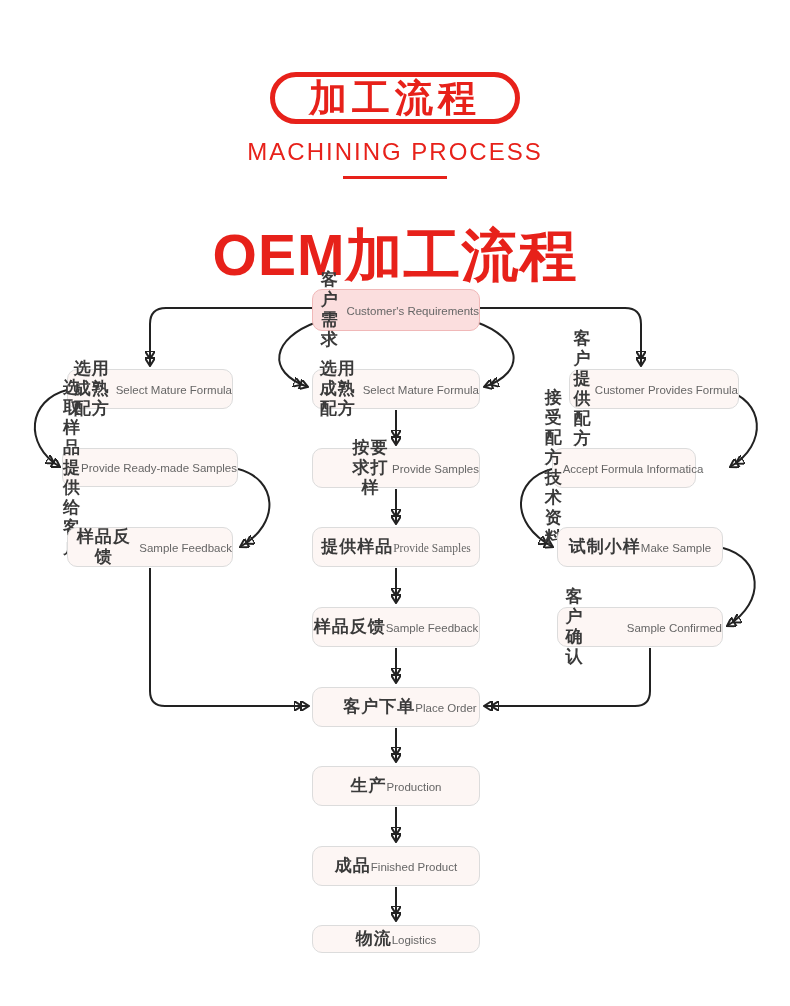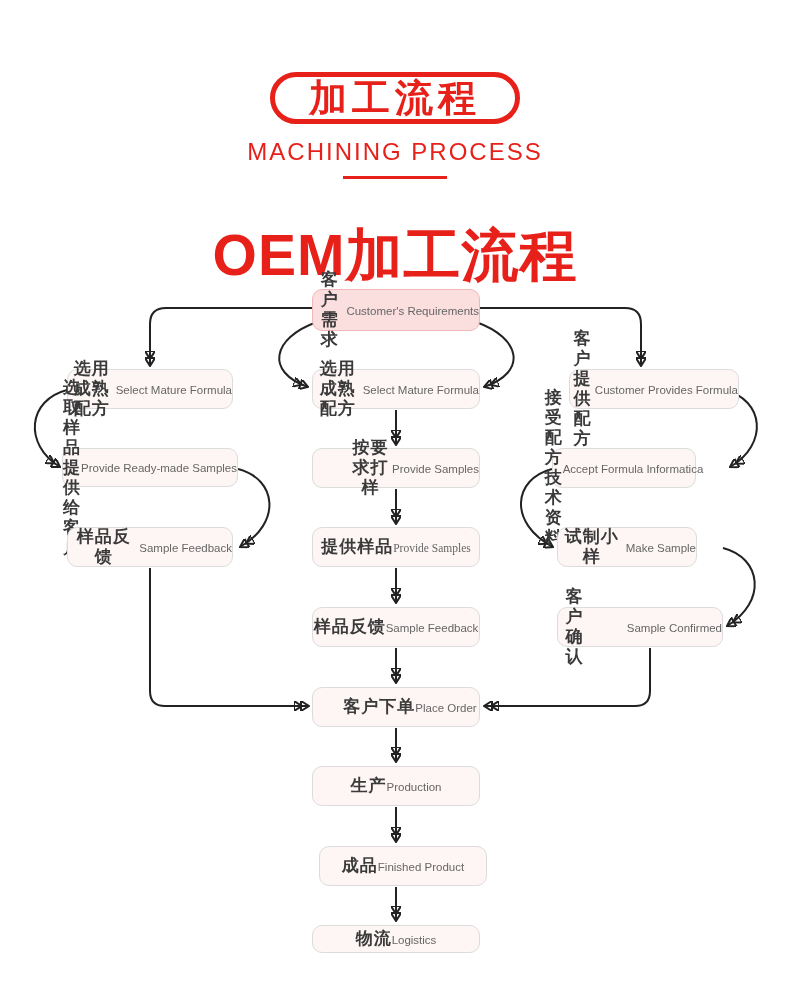--- a/index.html
+++ b/index.html
@@ -52,26 +52,26 @@
 
   #n0 {left:312px;top:289px;width:168px;height:42px;}
   #n1 {left:67px; top:369px;width:166px;height:40px;}
   #n2 {left:312px;top:369px;width:168px;height:40px;}
   #n3 {left:569px;top:369px;width:170px;height:40px;}
   #n4 {left:62px; top:448px;width:176px;height:39px;}
   #n5 {left:312px;top:448px;width:168px;height:40px;padding-left:36px;}
   #n6 {left:552px;top:448px;width:144px;height:40px;}
   #n7 {left:67px; top:527px;width:166px;height:40px;}
   #n8 {left:312px;top:527px;width:168px;height:40px;font-family:Liberation Serif, serif;}
-  #n9 {left:557px;top:527px;width:140px;height:40px;}
+  #n9 {left:557px;top:527px;width:166px;height:40px;}
   #n10{left:312px;top:607px;width:168px;height:40px;}
   #n11{left:557px;top:607px;width:166px;height:40px;gap:36px;}
   #n12{left:312px;top:687px;width:168px;height:40px;padding-left:28px;}
   #n13{left:312px;top:766px;width:168px;height:40px;}
-  #n14{left:312px;top:846px;width:168px;height:40px;margin-left:7px;}
+  #n14{left:312px;top:846px;width:168px;height:40px;}
   #n15{left:312px;top:925px;width:168px;height:28px;}
 </style>
 </head>
 <body>
 
 <div class="badge">
   <span>加工流程</span>
 </div>
 <div class="subtitle">MACHINING PROCESS</div>
 <div class="title-underline"></div>

